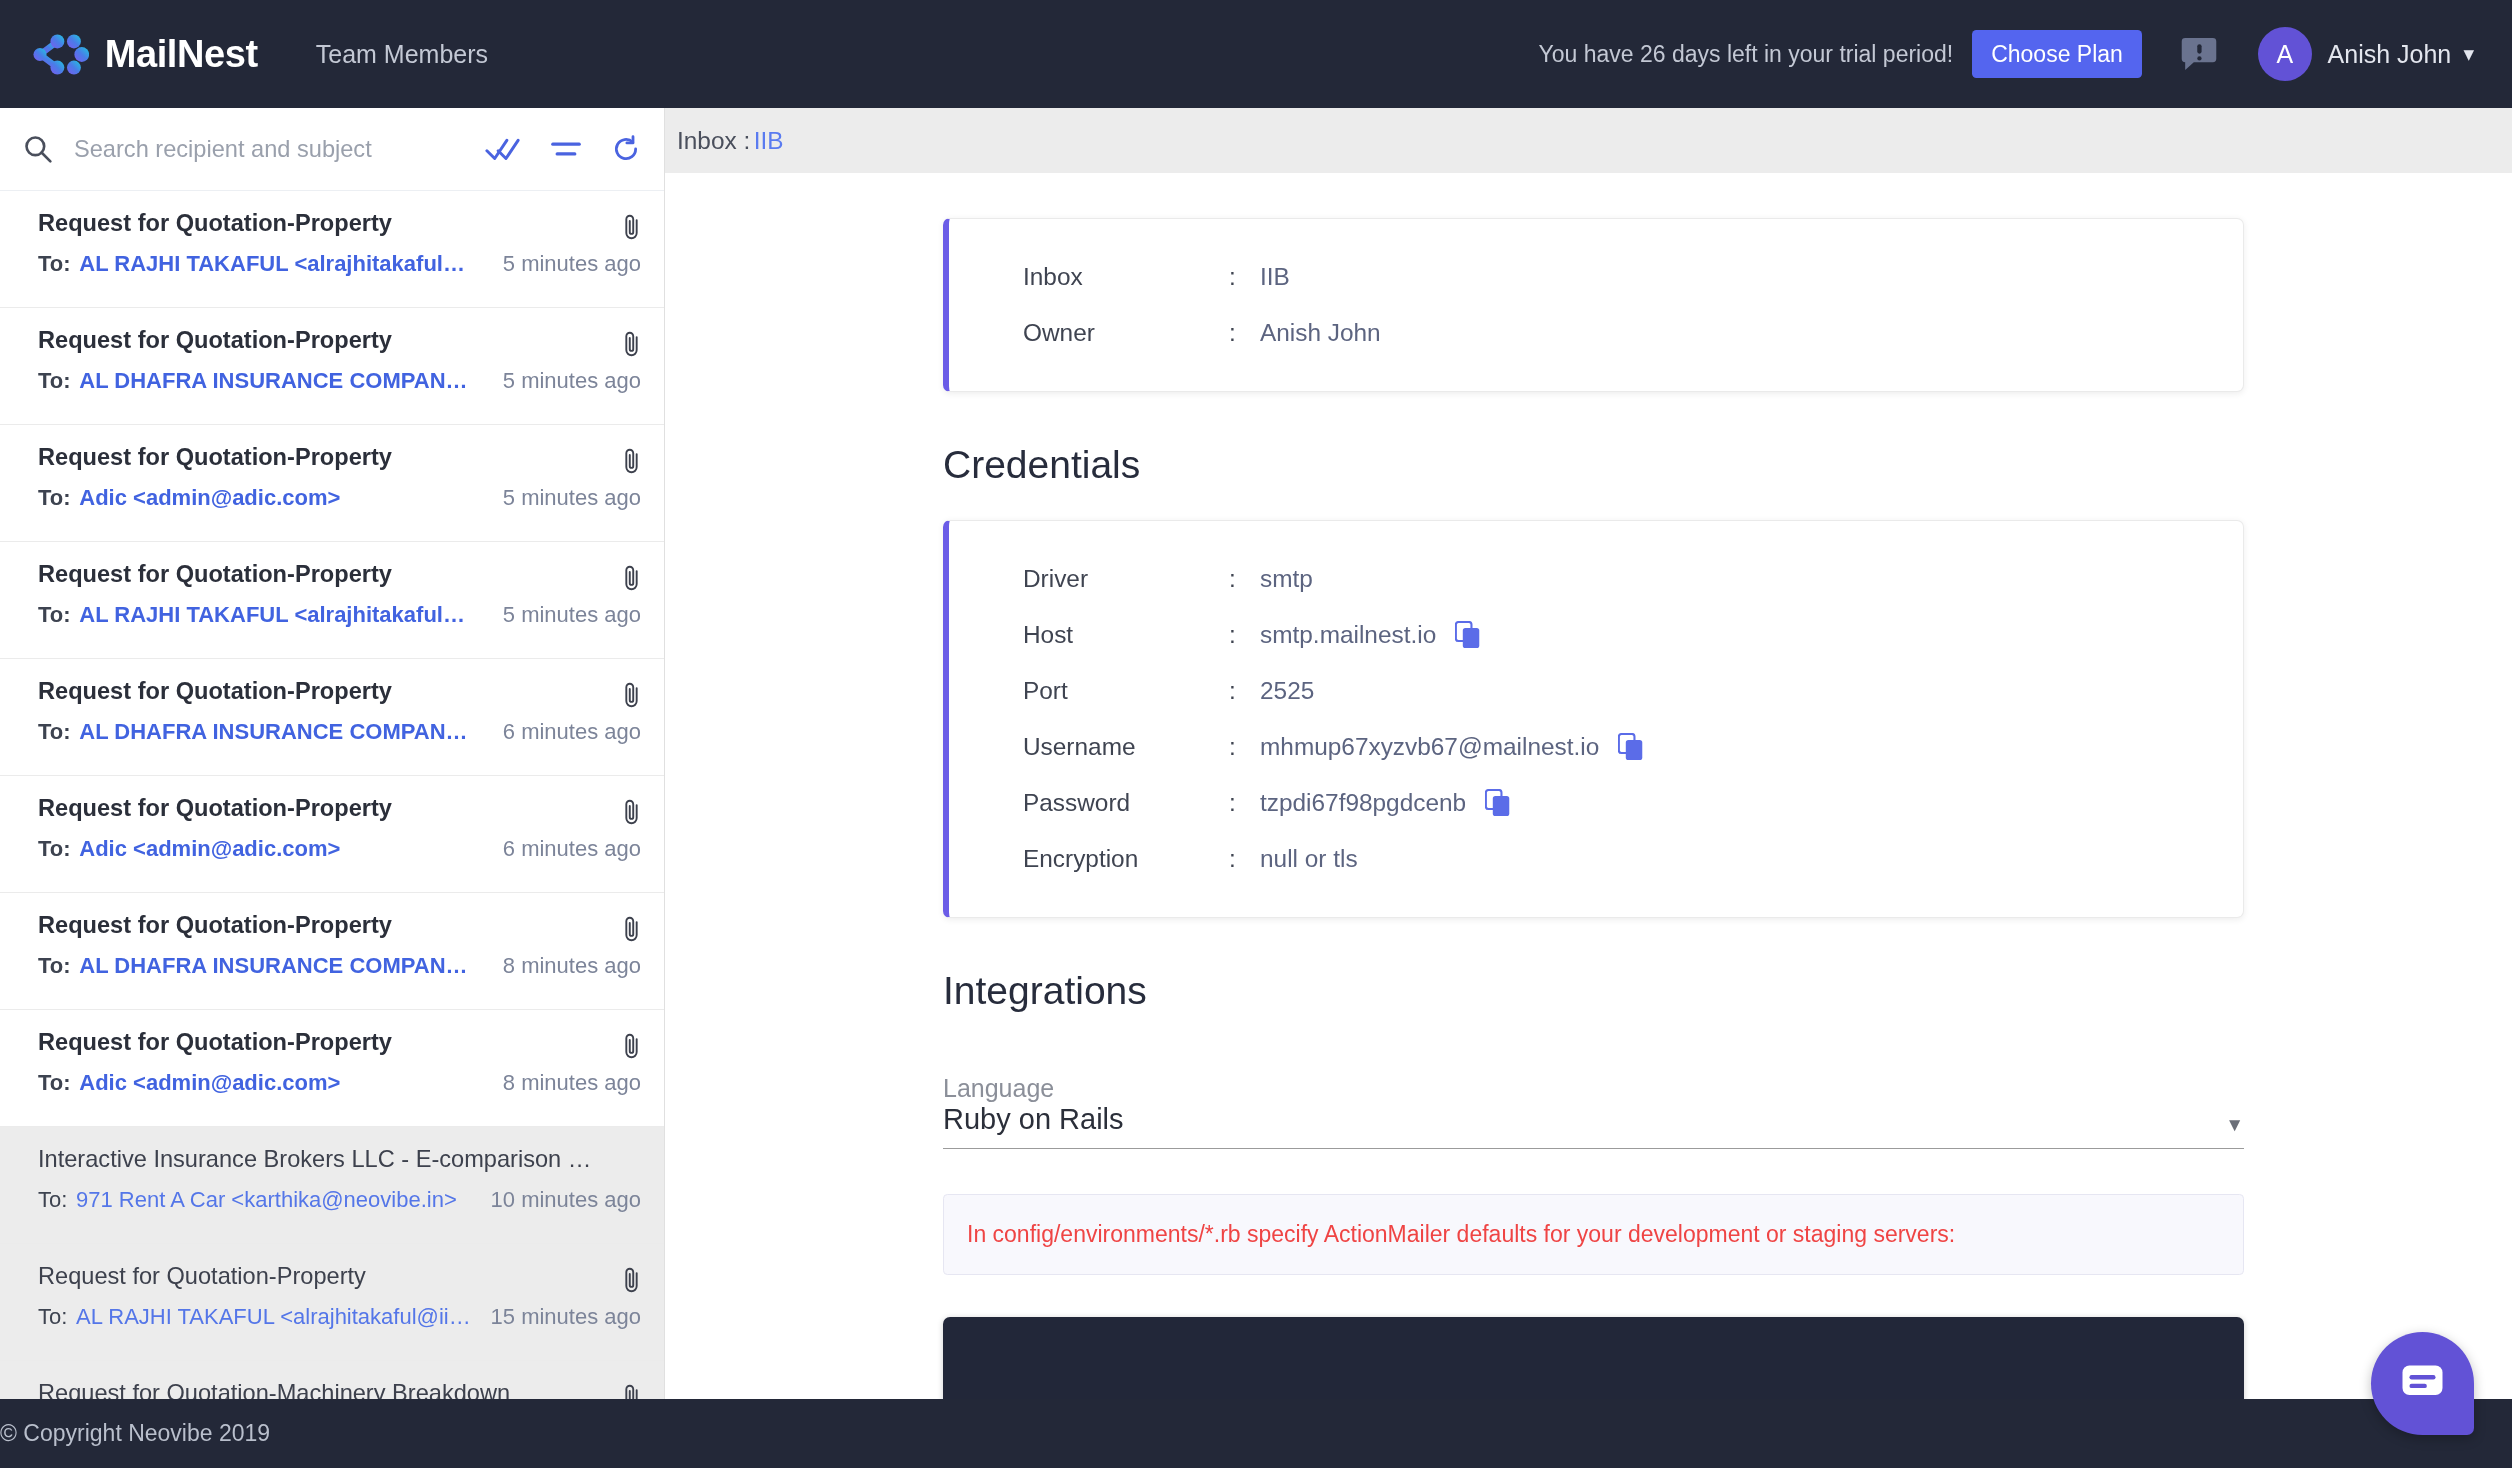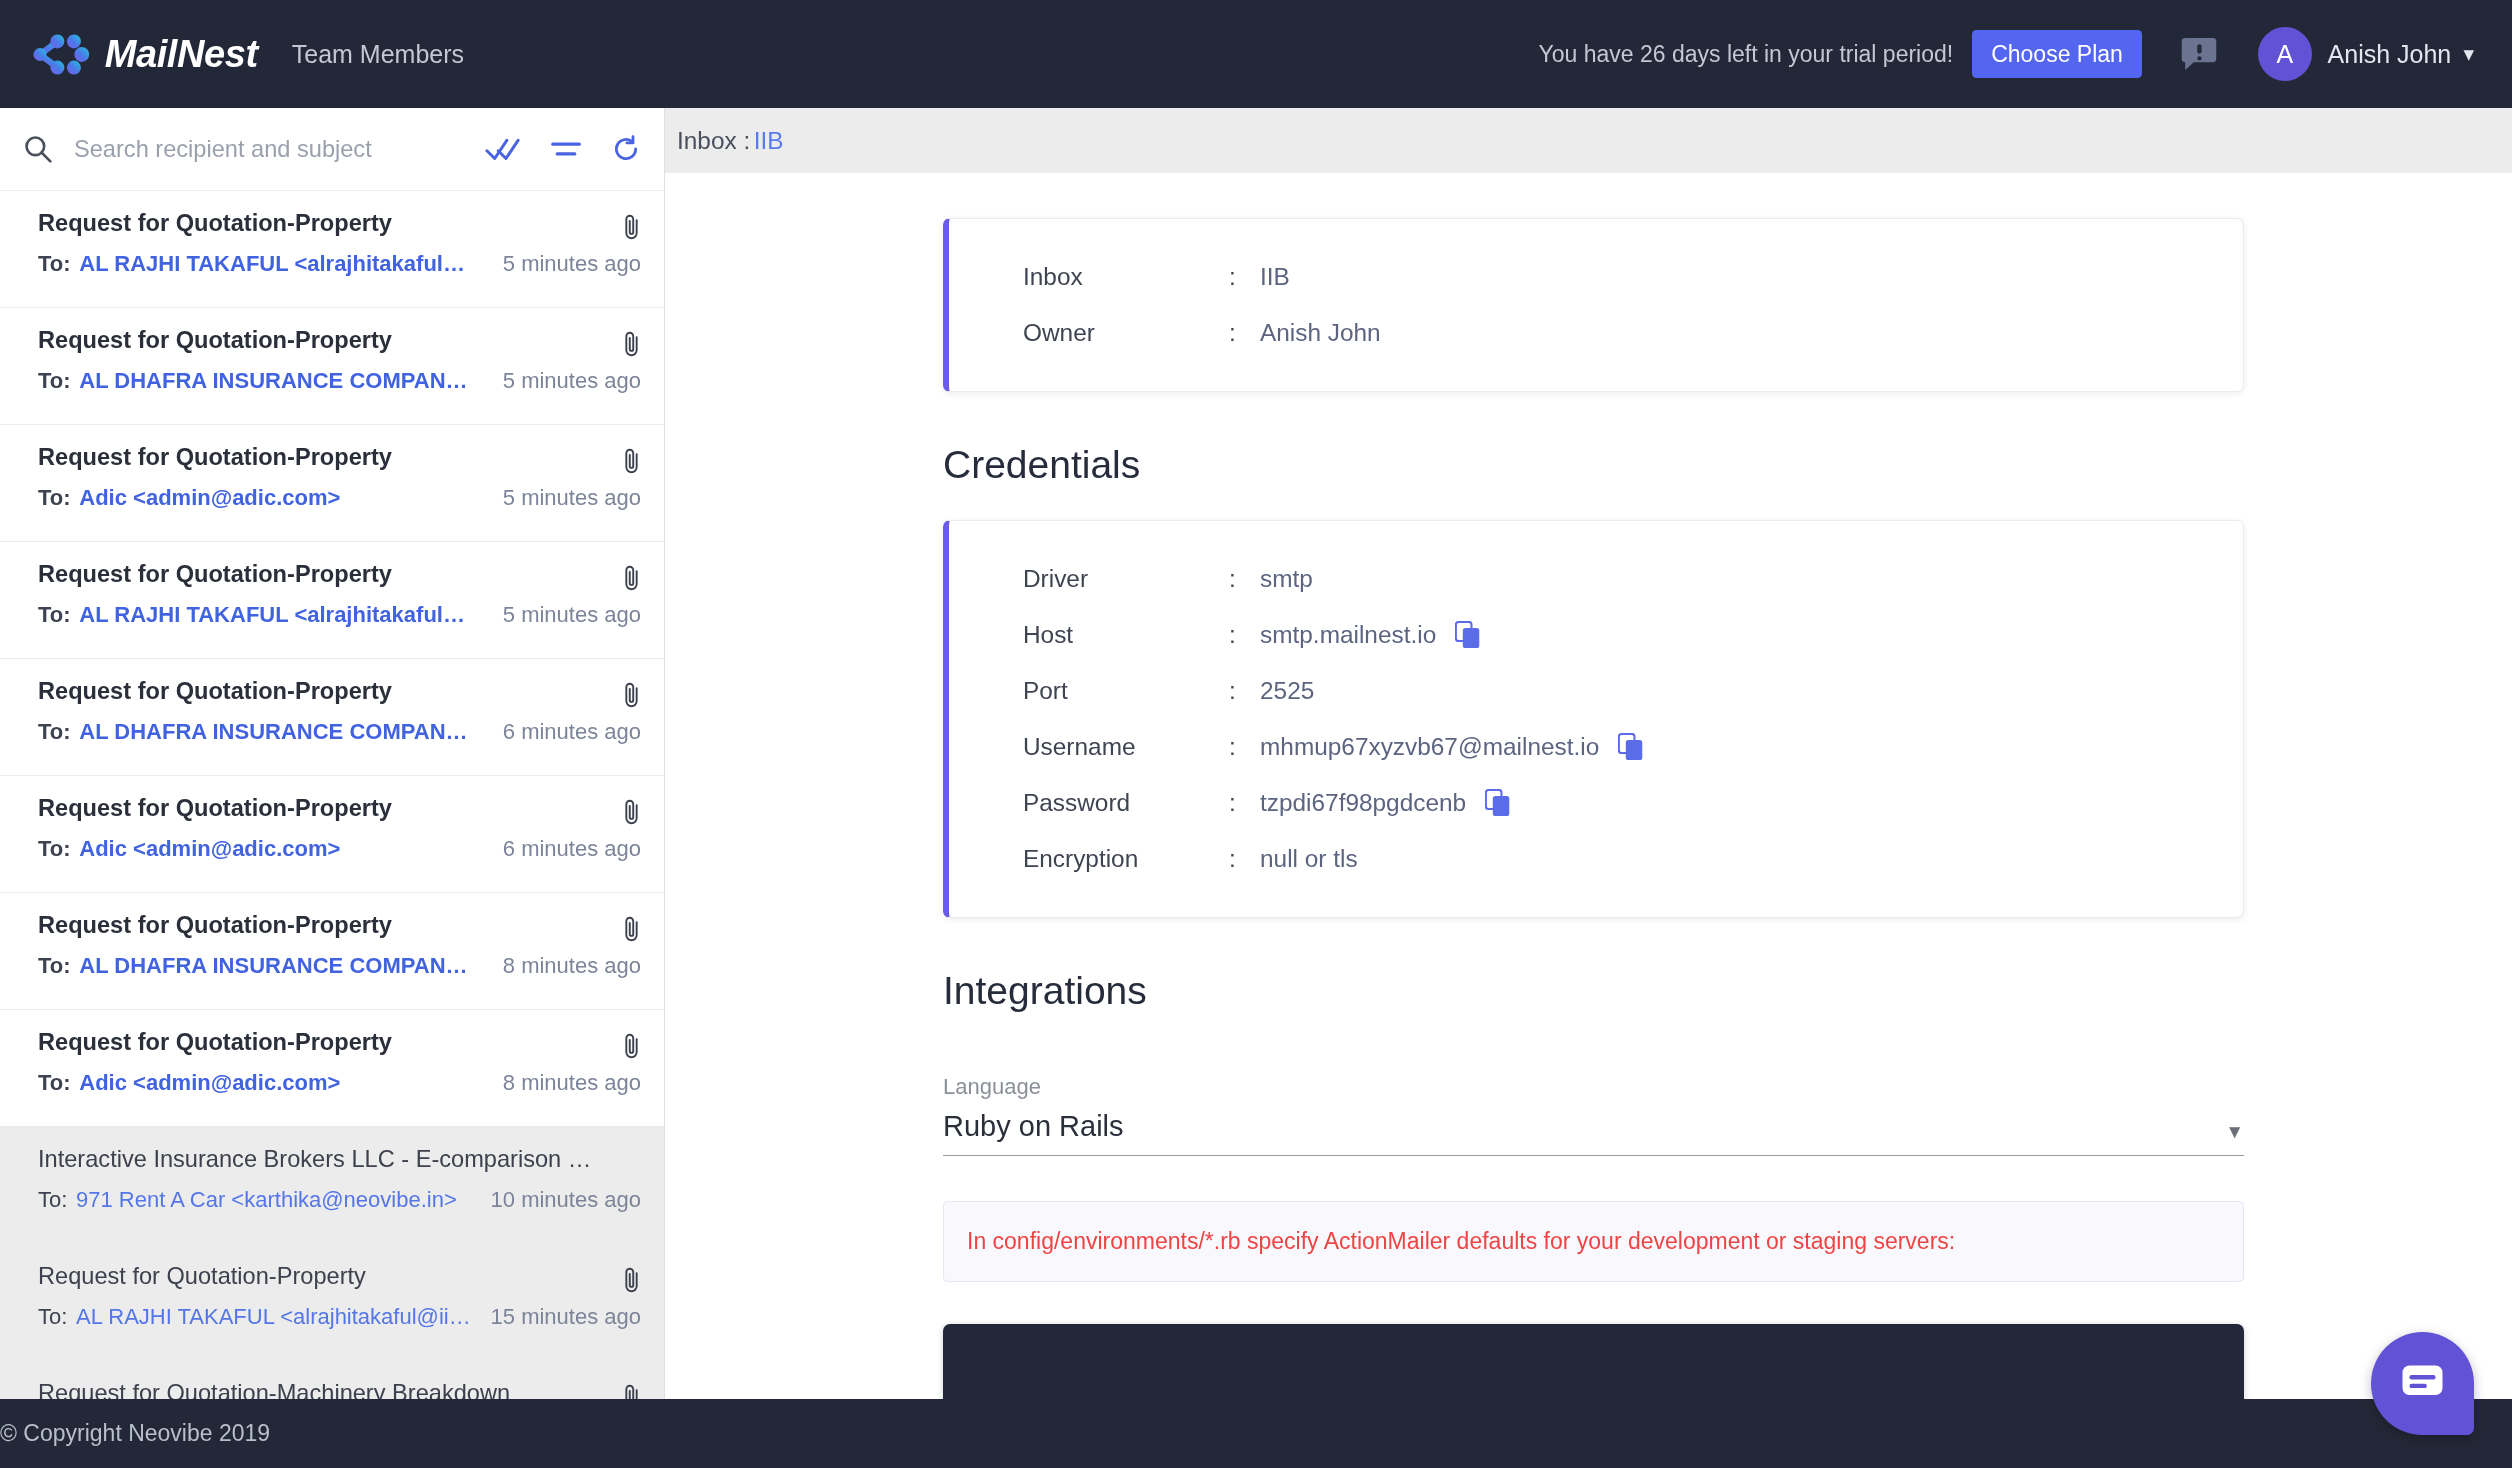--- a/index.html
+++ b/index.html
@@ -11,21 +11,21 @@
   }
 
   
   .header {
     position: absolute; top: 0; left: 0;
     width: 2512px; height: 108px;
     background: #232838;
     display: flex; align-items: center;
     padding: 0 38px 0 31px;
   }
-  .brand { display: flex; align-items: center; gap: 15.7px; margin-right: 34px; font-style: italic; }
+  .brand { display: flex; align-items: center; gap: 15.7px; margin-right: 58px; }
   .logo-svg { width: 58px; height: 47px; display: block; }
   .brand-name {
     color: #ffffff; font-size: 38px; font-weight: bold; letter-spacing: -0.4px;
   }
   .nav { display: flex; align-items: center; gap: 49px; flex-direction: column; }
   .nav-item {
     color: #c3c8d4; font-size: 25px; cursor: pointer; white-space: nowrap;
   }
   .header-right {
     margin-left: auto; display: flex; align-items: center; gap: 0;
@@ -138,21 +138,21 @@
     margin-left: 19px; width: 26px; height: 28px; cursor: pointer;
     display: inline-flex; align-items: center;
   }
 
   .section-title {
     font-size: 39px; color: #272c3c; font-weight: normal;
     margin: 51px 0 33px 0;
   }
 
   .field-group { margin-top: 61px; width: 1301px; }
-  .field-label { font-size: 22px; color: #8b8f99; margin-bottom: 10px; }
+  .field-label { font-size: 25px; color: #8b8f99; margin-bottom: 0; }
   .select-row {
     display: flex; align-items: flex-end; justify-content: space-between;
     border-bottom: 1.7px solid #9b9b9b; padding-bottom: 12.2px; cursor: pointer;
   }
   .select-value { font-size: 29px; color: #2b2f3a; }
   .select-caret { font-size: 19px; color: #6b6f78; }
 
   .info-box {
     margin-top: 45px; width: 1301px;
     background: #f8f8fd; border: 0.9px solid #e6e6f2;

